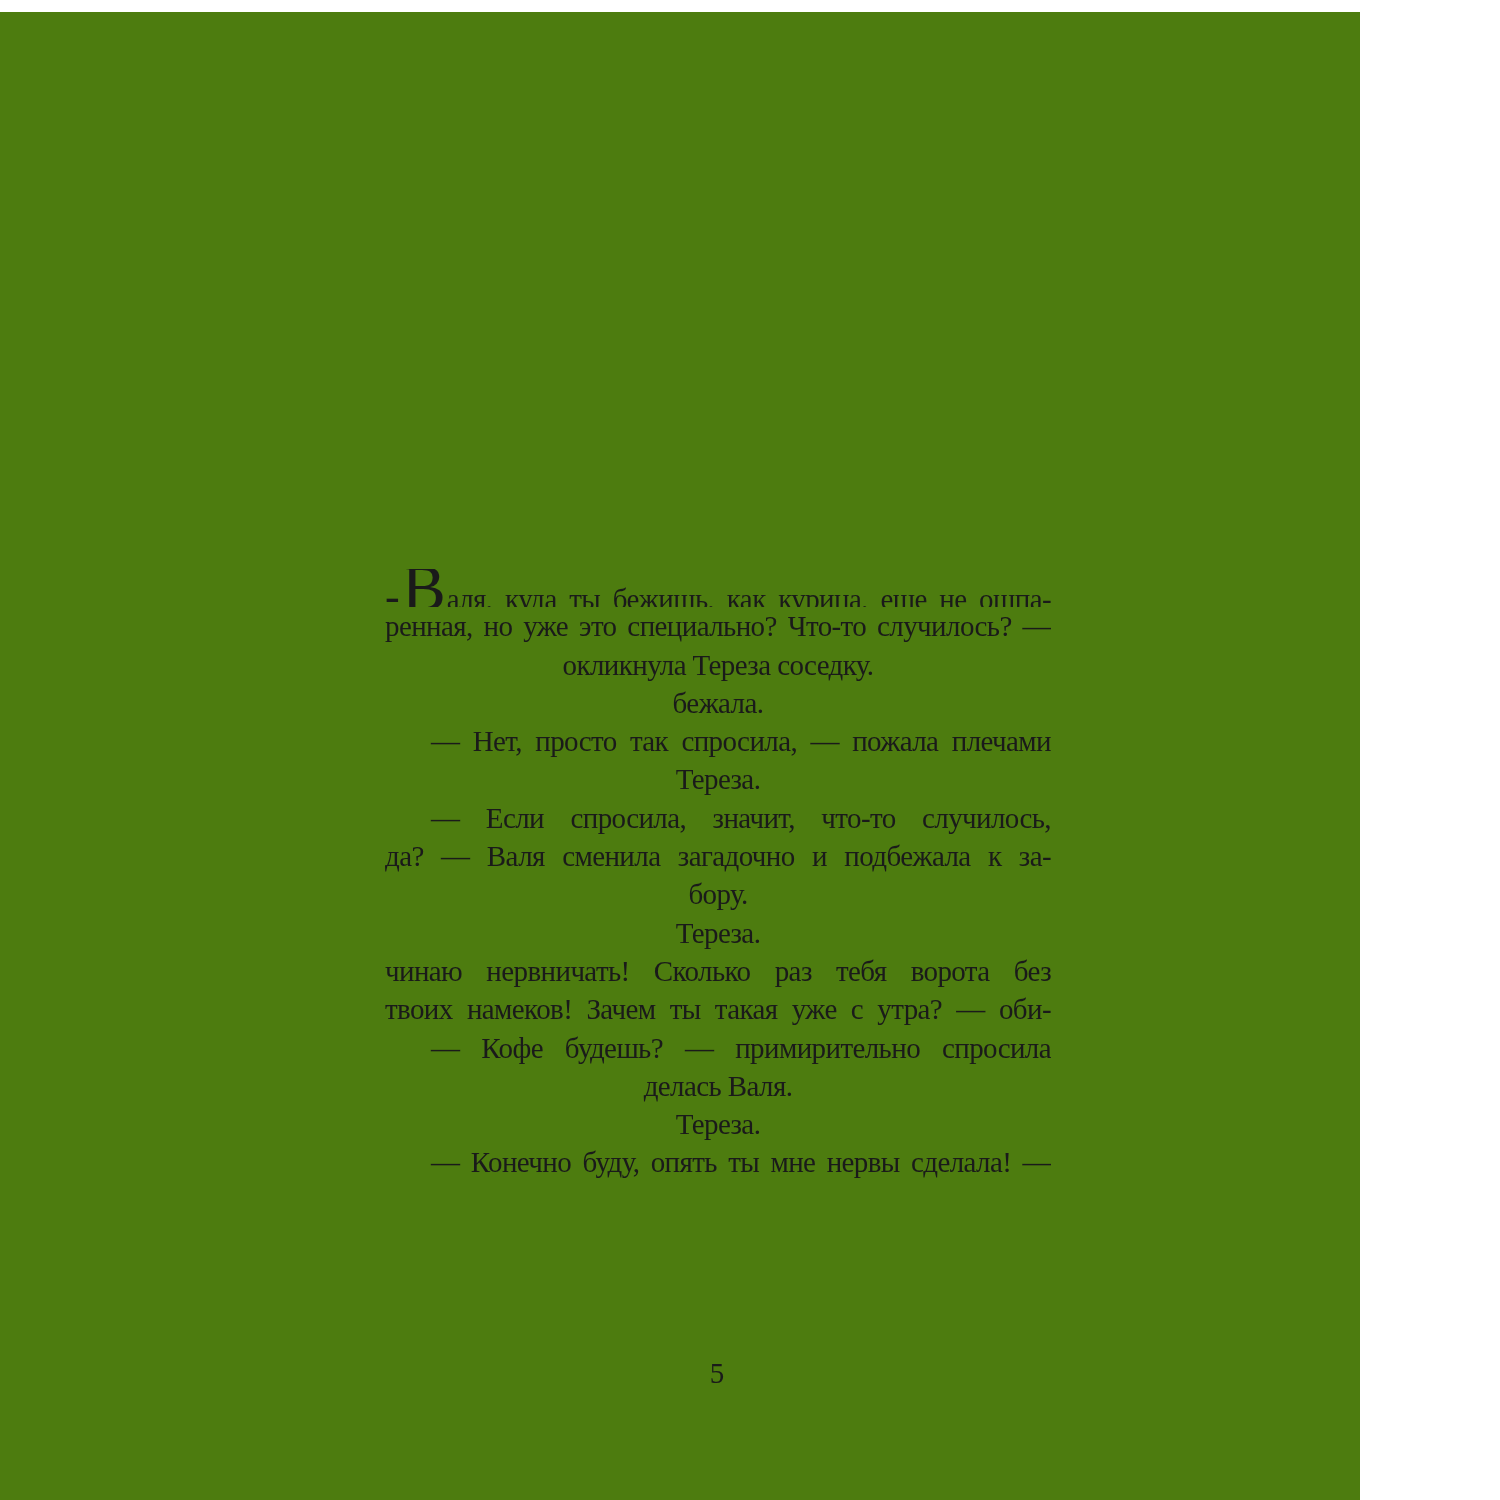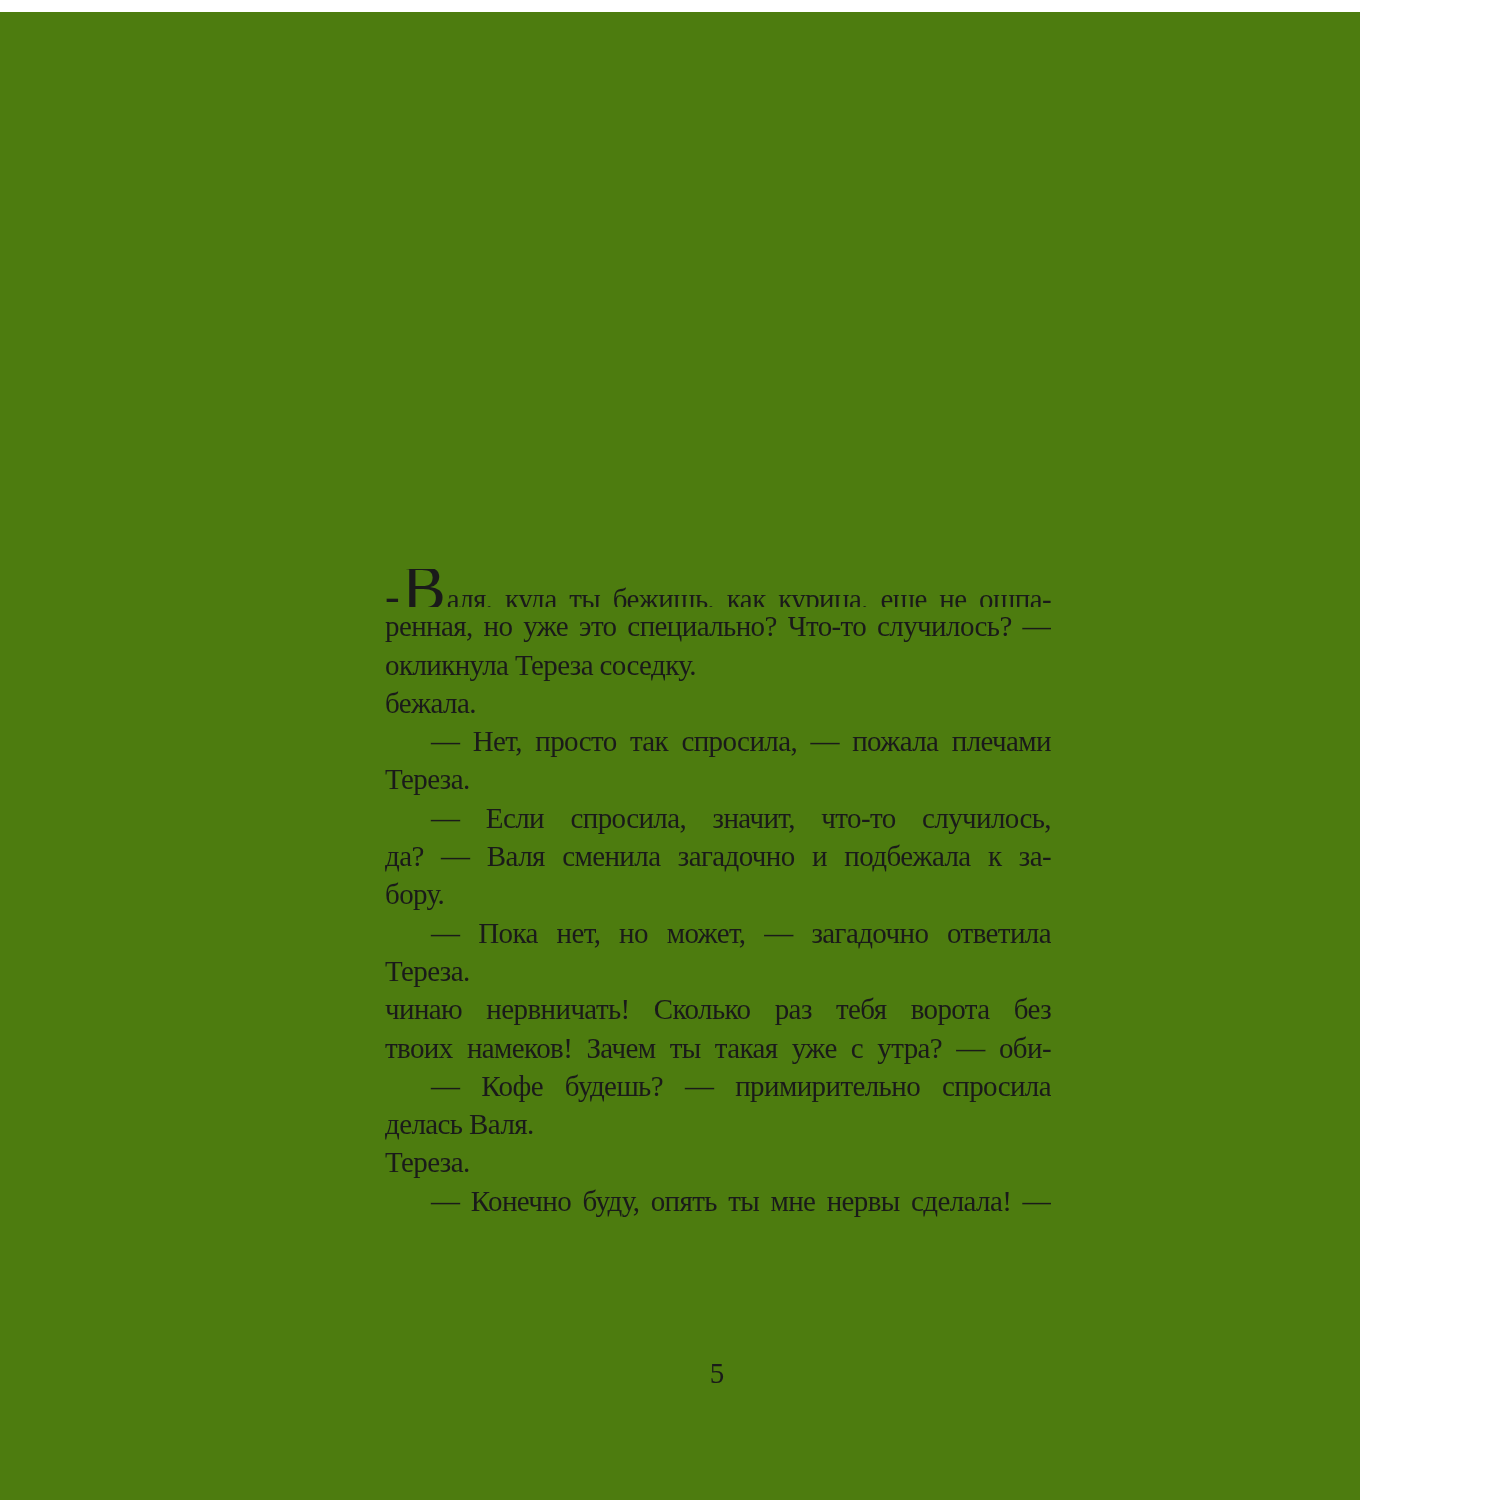--- a/index.html
+++ b/index.html
@@ -9,21 +9,21 @@
     position: absolute;
     left: 385px;
     top: 557px;
     width: 666px;
     font-family: "Liberation Serif", "DejaVu Serif", serif;
     font-size: 29px;
     line-height: 38.3px;
     color: #1a1a1a;
     letter-spacing: -0.6px;
   }
-  .line { display: block; white-space: nowrap; height: 38.3px; }
+  .line { display: block; white-space: nowrap; height: 38.3px; text-align: center; }
   .line.justify { text-align: justify; text-align-last: justify; white-space: normal; overflow: hidden; }
   .line.indent { padding-left: 46px; }
   .dropcap-line { position: relative; }
   .dash-lead { font-size: 44px; font-weight: 400; vertical-align: -2px; margin-right: 2px; letter-spacing: 0; }
   .dropcap { font-size: 66px; line-height: 38px; vertical-align: -1px; letter-spacing: 0; margin-right: 1px; }
   .page-number {
     position: absolute;
     left: 700px;
     width: 34px;
     top: 1345px;
@@ -40,21 +40,20 @@
   <div class="text-block">
     <span class="line justify dropcap-line"><span class="dash-lead">-</span><span class="dropcap">В</span><span>аля, куда ты бежишь, как курица, еще не ошпа-</span></span>
     <span class="line justify">ренная, но уже это специально? Что-то случилось? —</span>
     <span class="line">окликнула Тереза соседку.</span>
     <span class="line">бежала.</span>
     <span class="line justify indent">— Нет, просто так спросила, — пожала плечами</span>
     <span class="line">Тереза.</span>
     <span class="line justify indent">— Если спросила, значит, что-то случилось,</span>
     <span class="line justify">да? — Валя сменила загадочно и подбежала к за-</span>
     <span class="line">бору.</span>
-    <span class="line justify indent">— Пока нет, но может, — загадочно ответила</span>
     <span class="line">Тереза.</span>
     <span class="line justify">чинаю нервничать! Сколько раз тебя ворота без</span>
     <span class="line justify">твоих намеков! Зачем ты такая уже с утра? — оби-</span>
     <span class="line justify indent">— Кофе будешь? — примирительно спросила</span>
     <span class="line">делась Валя.</span>
     <span class="line">Тереза.</span>
     <span class="line justify indent">— Конечно буду, опять ты мне нервы сделала! —</span>
   </div>
   <div class="page-number">5</div>
 </div>

